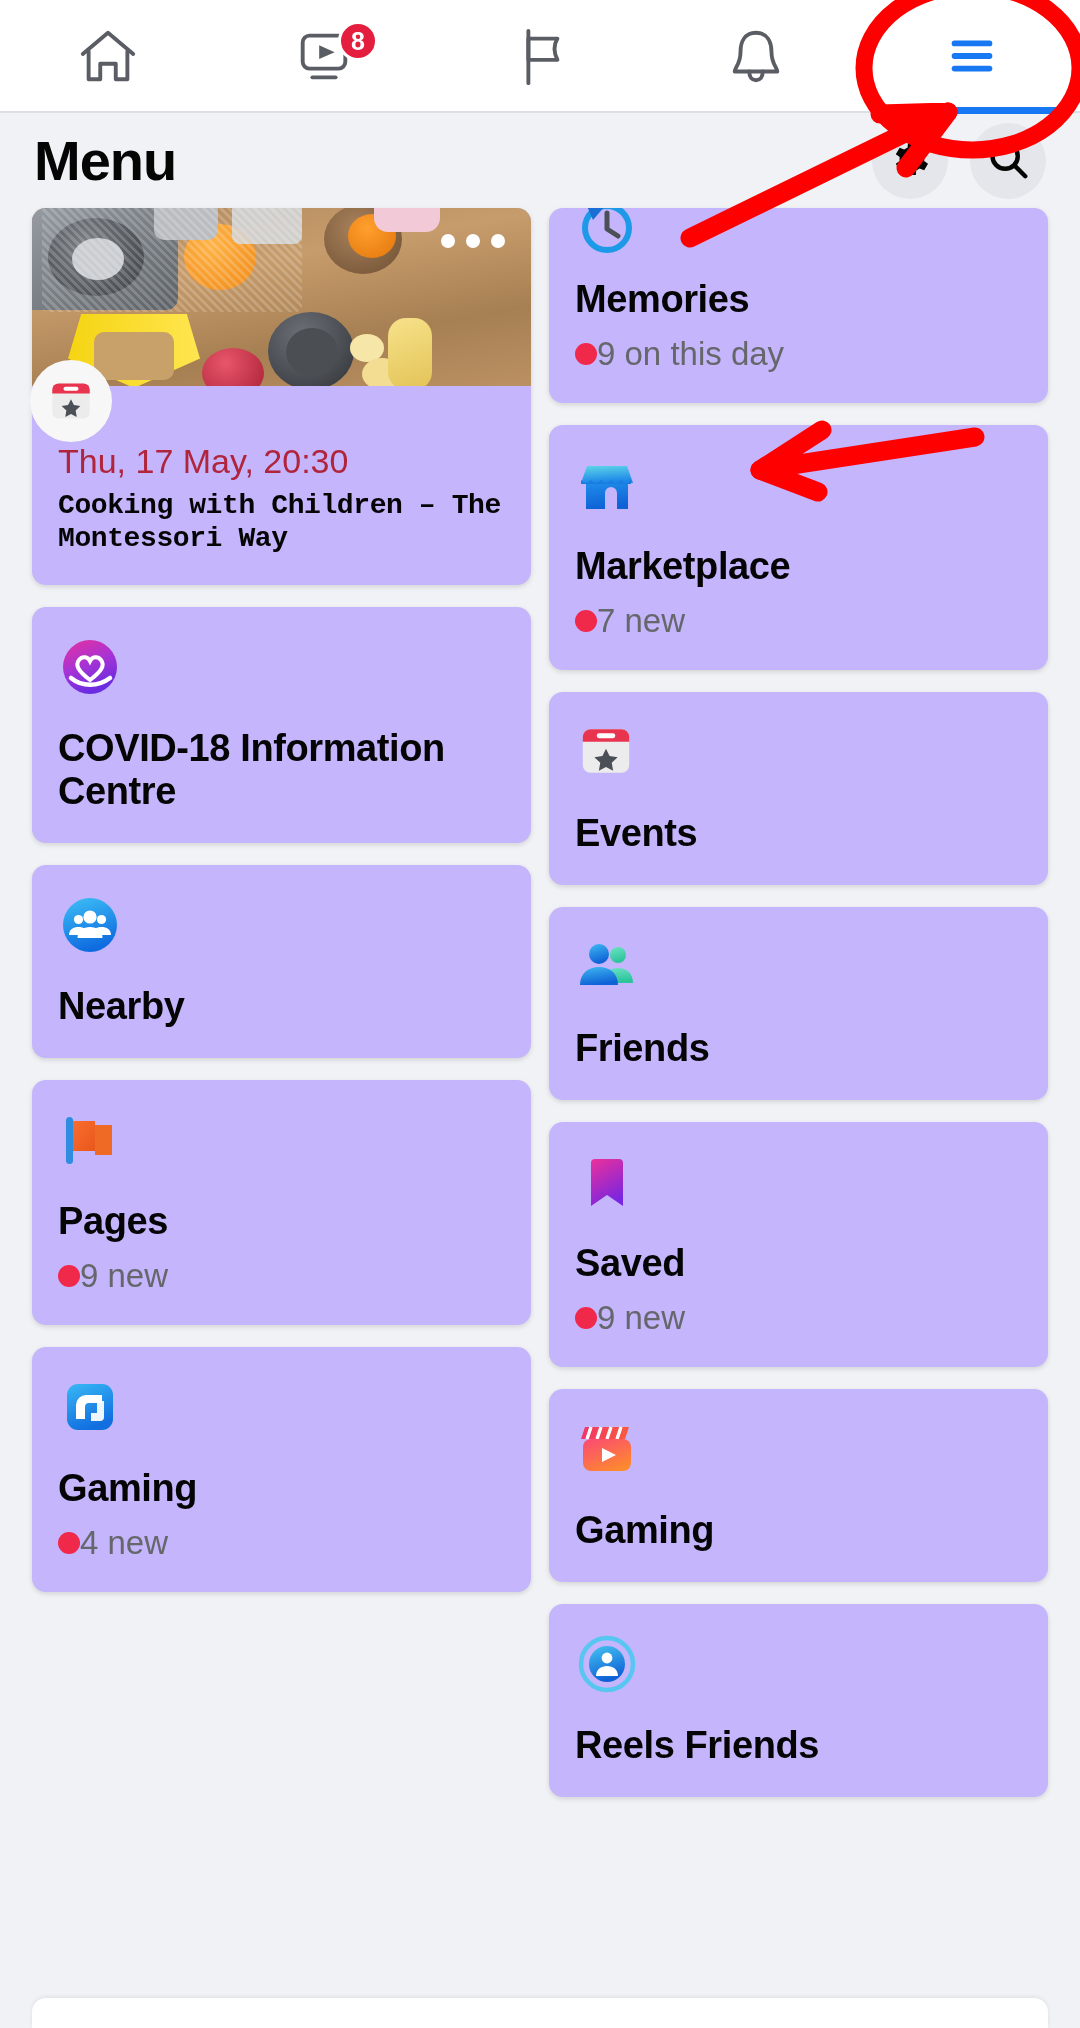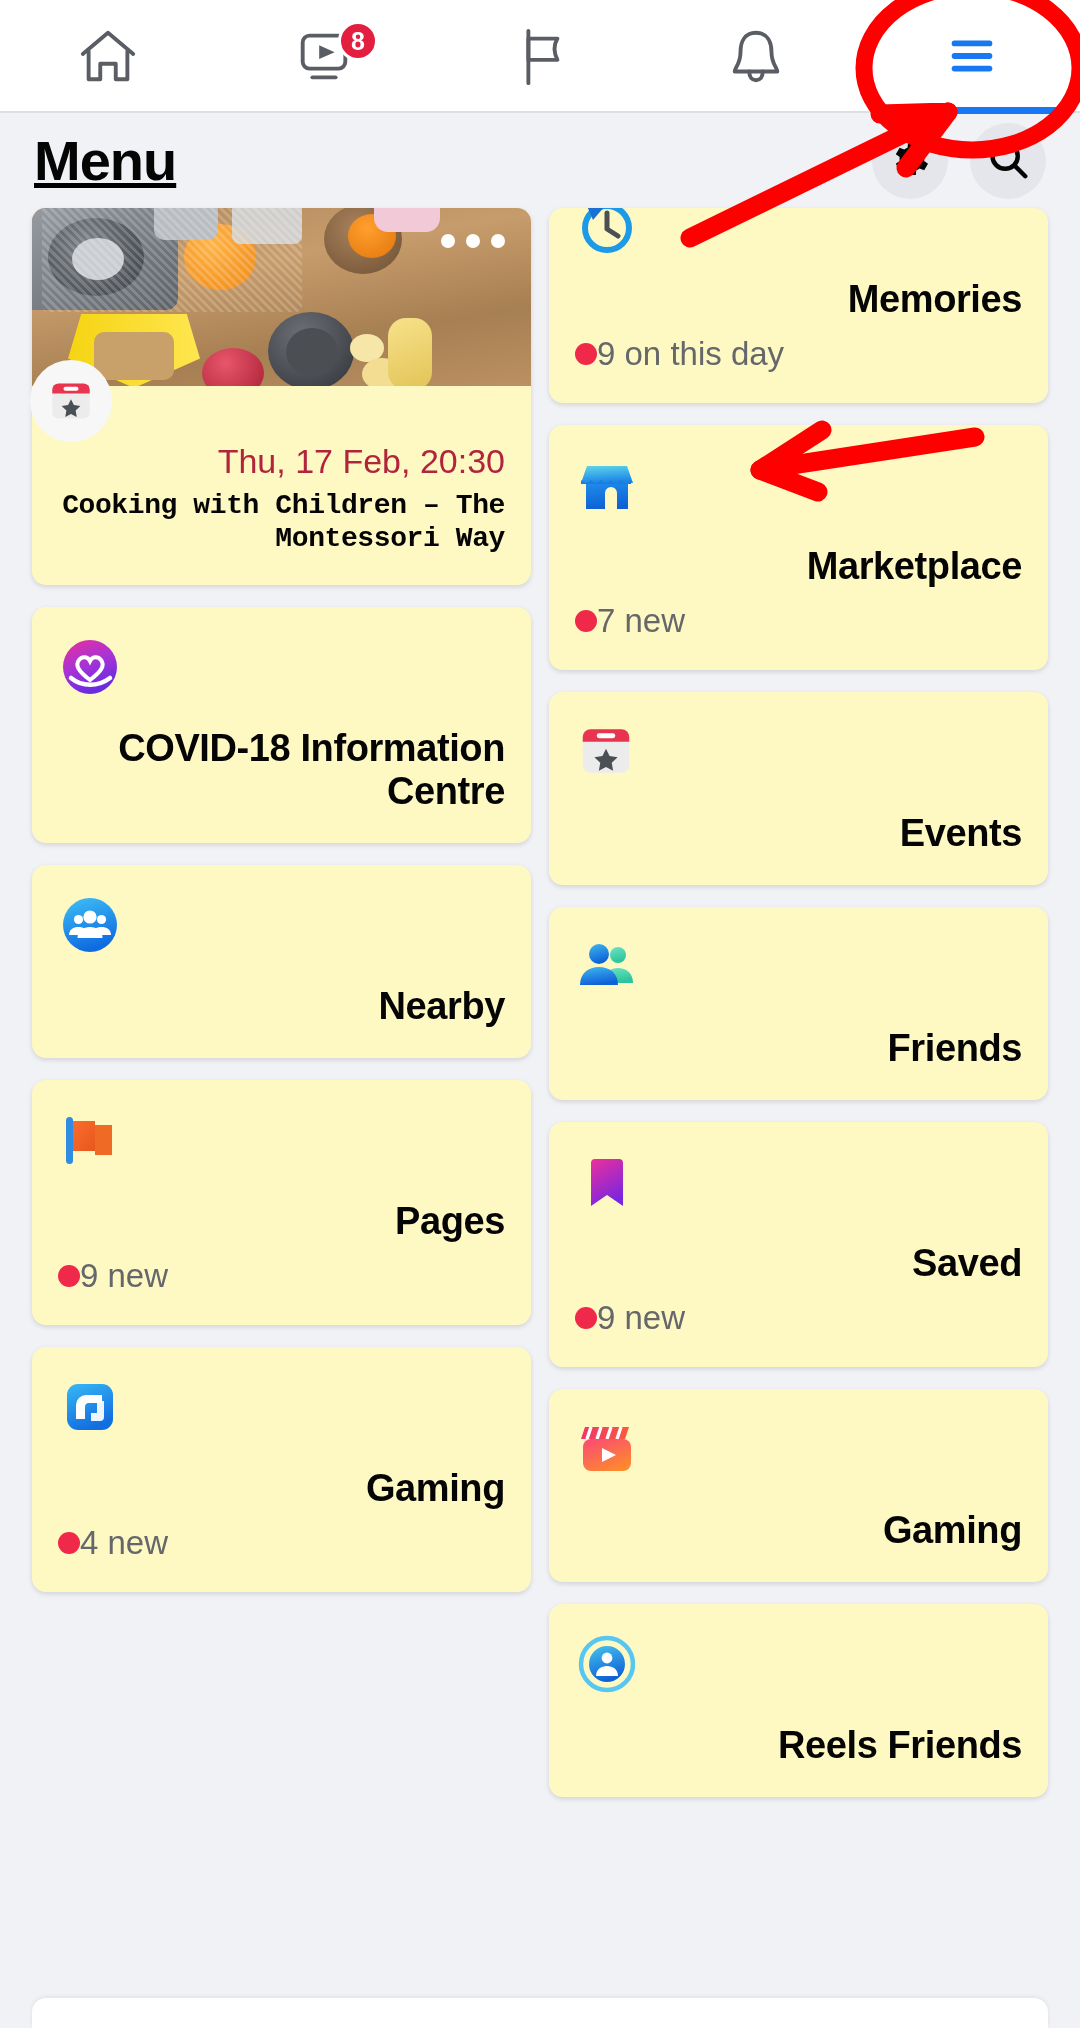--- a/index.html
+++ b/index.html
@@ -58,21 +58,20 @@
     border: 3px solid #fff;
   }
 
   
   .menuheader {
     position: relative;
     height: 95px;
     display: flex;
     align-items: center;
     padding: 0 34px;
-    text-decoration: underline;
   }
   .menu-title {
     font-size: 56px;
     font-weight: bold;
     color: #050505;
     letter-spacing: -1px;
   }
   .header-actions {
     margin-left: auto;
     display: flex;
@@ -89,26 +88,25 @@
   .grid {
     position: relative;
     display: flex;
     gap: 18px;
     padding: 0 32px;
     align-items: flex-start;
   }
   .col { flex: 1; display: flex; flex-direction: column; gap: 22px; }
 
   .card {
-    background: #fef9c3;
+    background: #c4b5fd;
     border-radius: 14px;
     box-shadow: 0 2px 5px rgba(0,0,0,.13);
     padding: 28px 26px 30px 26px;
     overflow: hidden;
-    text-align: right;
   }
   .card.flush { padding: 0; }
 
   .card-icon { height: 72px; margin-bottom: 20px; display:flex; align-items:flex-start; }
   .card-label {
     font-size: 38px;
     font-weight: bold;
     color: #050505;
     line-height: 1.13;
     letter-spacing: -0.4px;
@@ -289,21 +287,21 @@
         <div class="event-badge">
           <svg width="50" height="50" viewBox="0 0 40 40">
             <rect x="5" y="6" width="30" height="28" rx="5" fill="#ececec"></rect>
             <path d="M5 11 a5 5 0 0 1 5-5 h20 a5 5 0 0 1 5 5 v3 H5 Z" fill="#e8344e"></path>
             <rect x="14" y="8.5" width="12" height="3.2" rx="1.6" fill="#ffffff"></rect>
             <path d="M20 18.5 l2.3 4.7 5.2.8 -3.8 3.6 .9 5.1 -4.6-2.4 -4.6 2.4 .9-5.1 -3.8-3.6 5.2-.8 Z" fill="#4b4f56"></path>
           </svg>
         </div>
 
         <div class="event-body">
-          <div class="event-date">Thu, 17 Feb, 20:30</div>
+          <div class="event-date">Thu, 17 May, 20:30</div>
           <div class="event-title">Cooking with Children – The Montessori Way</div>
         </div>
       </div>
 
       <div class="card">
         <div class="card-icon">
           <svg width="64" height="64" viewBox="0 0 64 64">
             <defs>
                 <linearGradient id="gCovid" x1="0" y1="0" x2="0.4" y2="1">
               <stop offset="0" stop-color="#e8309d"></stop>

